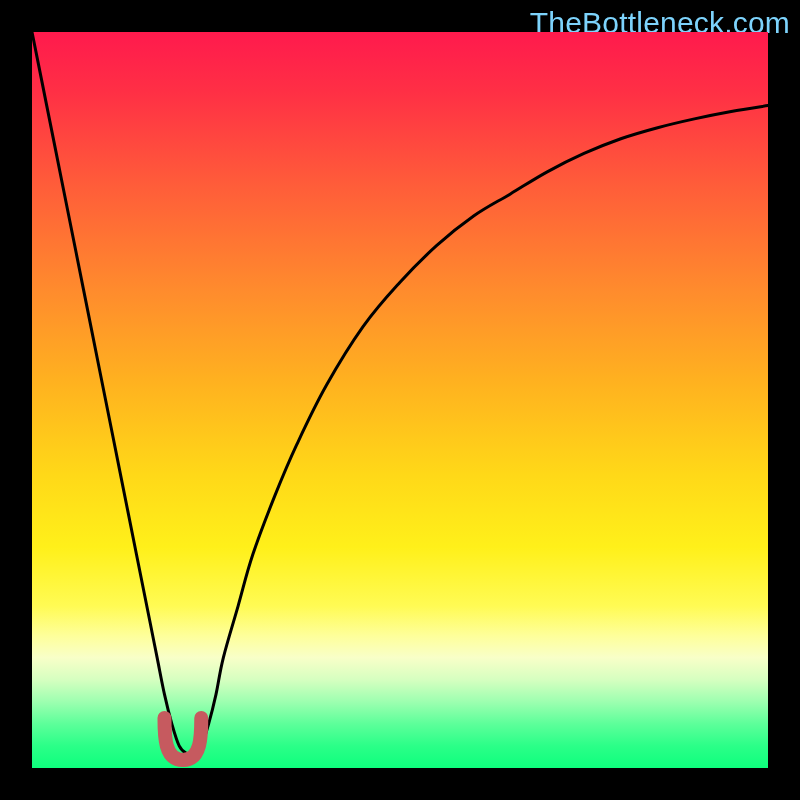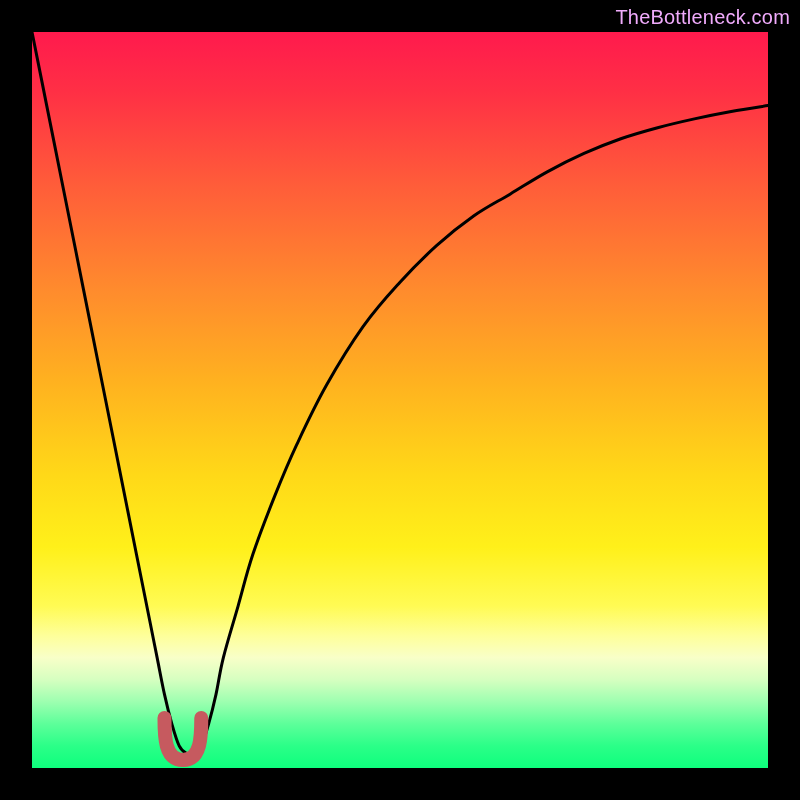--- a/index.html
+++ b/index.html
@@ -41,22 +41,22 @@
       #9dffb0 91%,
       #5dff9a 94%,
       #2bff88 97%,
       #0eff7d 100%
     );
   }
   .watermark {
     position: absolute;
     top: 6px;
     right: 10px;
-    color: #f0abfc;
-    font-size: 20px;
+    color: #7dd3fc;
+    font-size: 30px;
     font-weight: 500;
     letter-spacing: 0.2px;
     user-select: none;
   }
   svg.curves {
     position: absolute;
     left: 0;
     top: 0;
     width: 736px;
     height: 736px;

